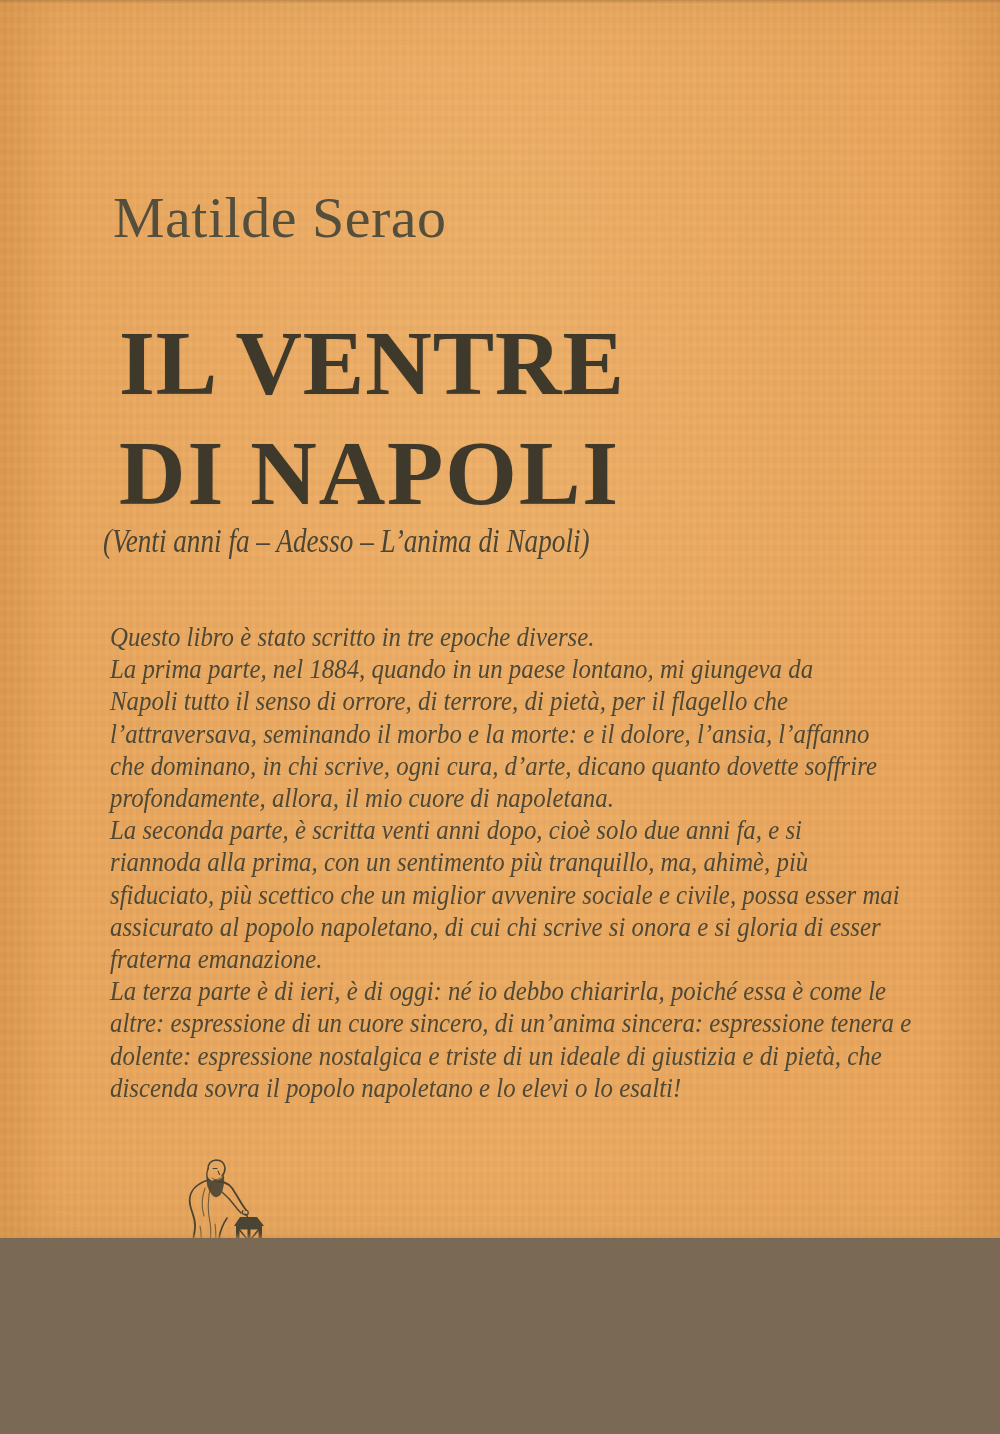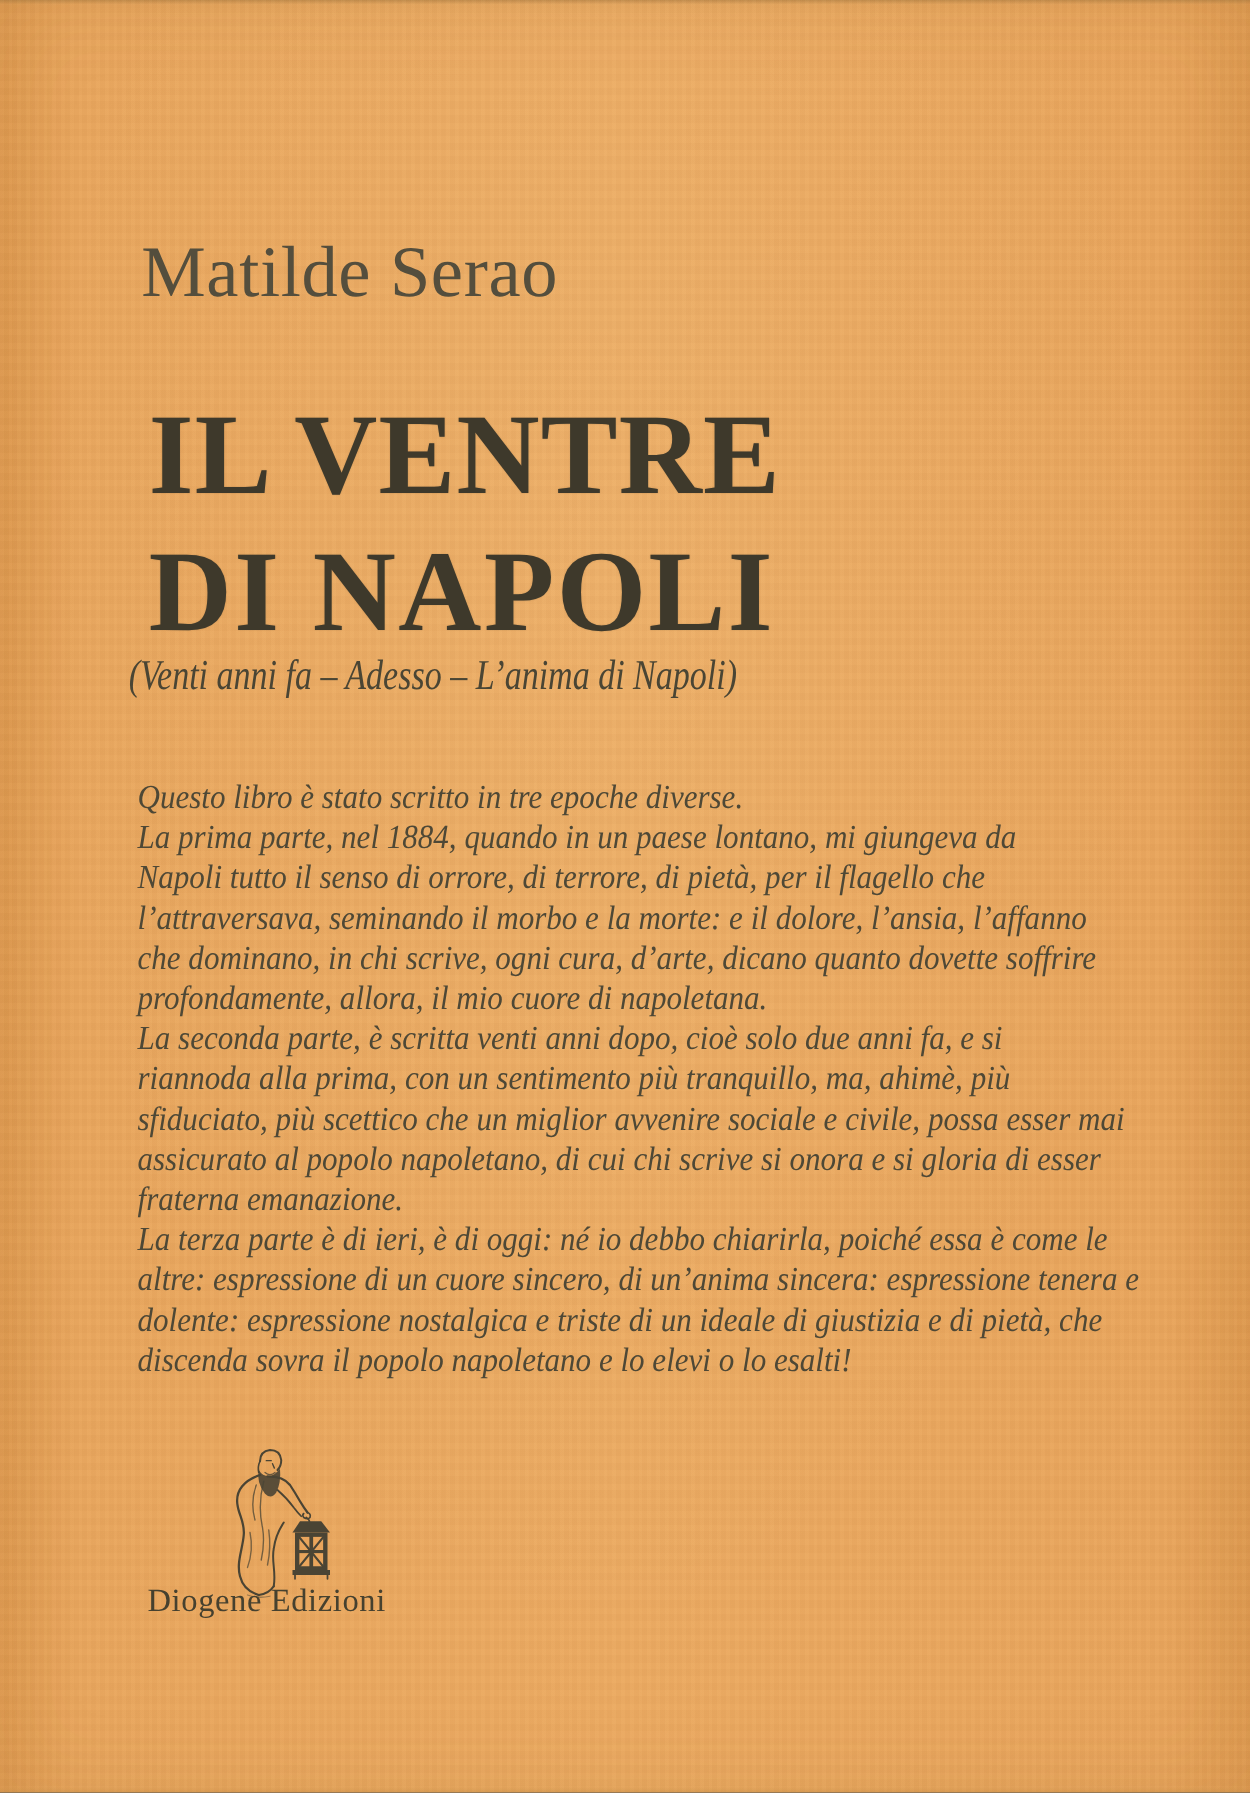--- a/index.html
+++ b/index.html
@@ -1,18 +1,18 @@
 <!DOCTYPE html>
 <html><head>
 <meta charset="utf-8">
 <style>
   html,body{margin:0;padding:0;background:#7a6a55;}
   #page{
     position:relative;
-    width:1000px;height:1434px;
+    width:1000px;height:1238px;
     overflow:hidden;
     background:
       radial-gradient(ellipse at 48% 32%, rgba(255,228,175,0.10), rgba(255,228,175,0) 62%),
       linear-gradient(90deg,#e19c52 0%,#e9a65d 6%,#ecaa61 50%,#e9a55c 93%,#e29d53 100%);
     font-family:"Liberation Serif","DejaVu Serif",serif;
     box-shadow:inset 0 0 70px rgba(130,80,20,0.10);
   }
   
   #page::before{
     content:"";position:absolute;left:0;top:0;width:100%;height:4px;

